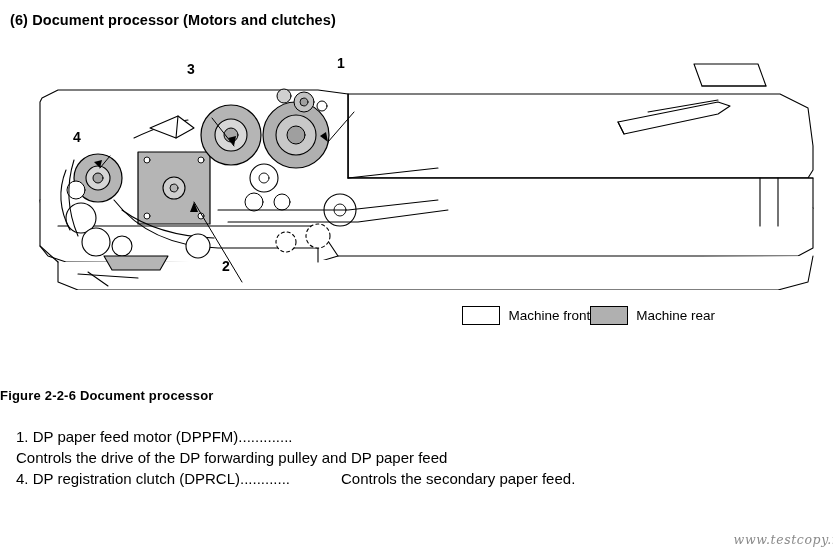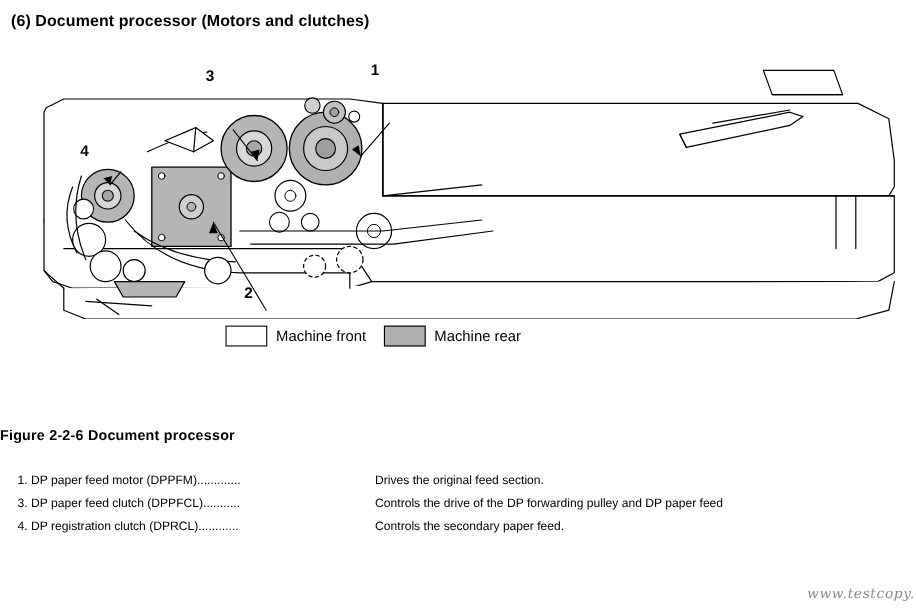--- a/index.html
+++ b/index.html
@@ -38,27 +38,27 @@
     height: 240px;
   }
   .callout-num {
     position: absolute;
     font-size: 14px;
     font-weight: bold;
   }
   .legend {
     position: absolute;
     left: 205px;
-    top: 293px;
+    top: 303px;
     width: 510px;
     height: 24px;
     display: flex;
     align-items: center;
-    gap: 16px;
     font-size: 13.5px;
+    justify-content: flex-end;
   }
   .legend-item {
     display: flex;
     align-items: center;
     gap: 8px;
   }
   .swatch {
     width: 38px;
     height: 19px;
     border: 1.3px solid #000;
@@ -83,21 +83,21 @@
     text-align: left;
     font-size: 13px;
     font-weight: bold;
     letter-spacing: 0.2px;
   }
   .legend-list {
     position: absolute;
     left: 16px;
     top: 428px;
     width: 800px;
-    font-size: 11px;
+    font-size: 15px;
     line-height: 18.6px;
   }
   .legend-row {
     display: flex;
     align-items: baseline;
     margin-bottom: 2.2px;
   }
   .legend-left {
     width: 325px;
     white-space: nowrap;
@@ -242,29 +242,24 @@
 
   <div class="figure-caption">Figure 2-2-6  Document processor</div>
 
   <div class="legend-list">
 
     <div class="legend-row">
       <span class="legend-left">
         <span>1.</span>
         <span>DP paper feed motor (DPPFM)</span><span>.............</span>
       </span>
-      <span class="legend-right">Drives the original feed section.</span>
     </div>
 
 
     <div class="legend-row">
-      <span class="legend-left">
-        <span>3.</span>
-        <span>DP paper feed clutch (DPPFCL)</span><span>...........</span>
-      </span>
       <span class="legend-right">Controls the drive of the DP forwarding pulley and DP paper feed</span>
     </div>
 
     <div class="legend-row">
       <span class="legend-left">
         <span>4.</span>
         <span>DP registration clutch (DPRCL)</span><span>............</span>
       </span>
       <span class="legend-right">Controls the secondary paper feed.</span>
     </div>

